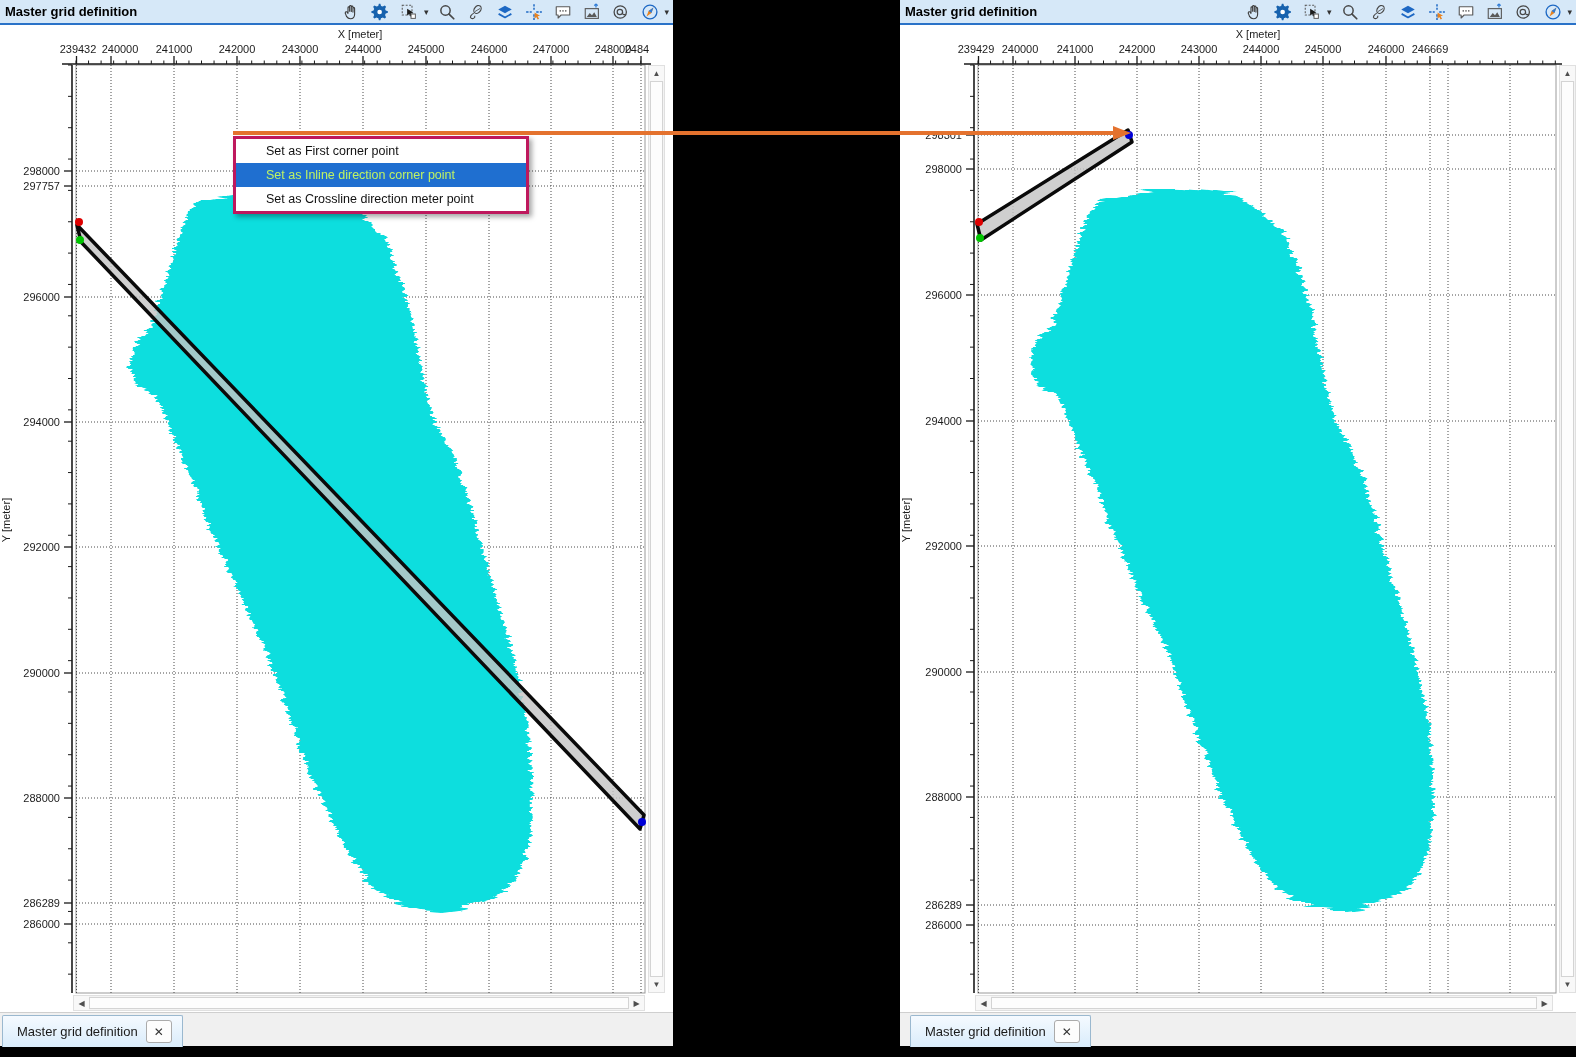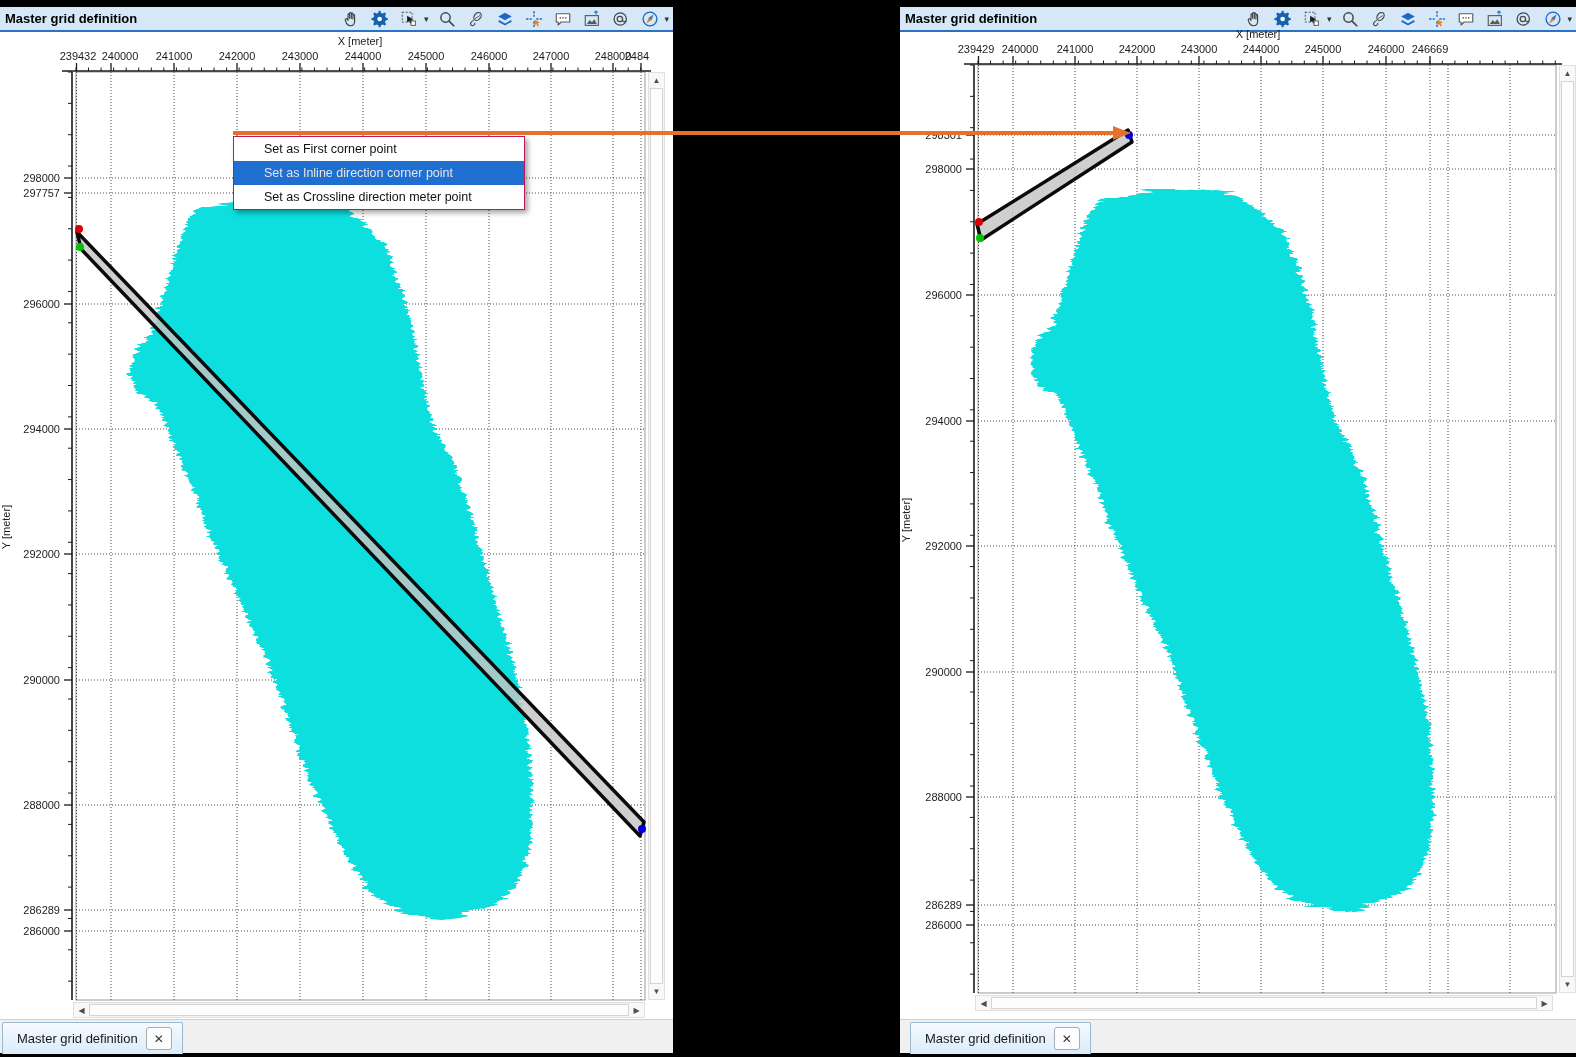--- a/index.html
+++ b/index.html
@@ -1,17 +1,17 @@
 <!DOCTYPE html>
 <html><head>
 <meta charset="utf-8">
 <style>
   html,body{margin:0;padding:0;width:1576px;height:1057px;background:#000;overflow:hidden;
     font-family:"Liberation Sans","DejaVu Sans",sans-serif;}
-  .window{position:absolute;top:7px;height:1046px;background:#fff;}
+  .window{position:absolute;top:0;height:1046px;background:#fff;}
   #win-left{left:0;width:673px;}
   #win-right{left:900px;width:676px;}
   .titlebar{position:absolute;top:0;left:0;right:0;height:23px;background:#d6e8f8;
     border-bottom:2px solid #2a72c8;display:flex;align-items:center;}
   .titlebar .title{font-size:13px;font-weight:bold;color:#000;padding-left:5px;white-space:nowrap;}
   .toolbar{position:absolute;right:4px;top:0;height:23px;display:flex;align-items:center;gap:8px;}
   .tbtn{width:21px;height:21px;display:flex;align-items:center;justify-content:center;cursor:pointer;}
   .tbtn svg{width:18px;height:18px;display:block;}
   .caret{font-size:9px;color:#333;margin-left:-4px;cursor:pointer;}
   .plot-svg{position:absolute;}
@@ -28,24 +28,24 @@
   .tabstrip{position:absolute;left:0;right:0;top:1012px;height:34px;background:#f0f0f0;
     border-top:1px solid #cfcfcf;box-sizing:border-box;}
   .tab{position:absolute;top:2px;height:32px;background:linear-gradient(#f5faff,#d9ecfb);
     border:1px solid #9ab8cf;border-bottom:none;border-radius:2px 2px 0 0;box-sizing:border-box;
     display:flex;align-items:center;gap:8px;padding:0 10px 0 14px;cursor:pointer;}
   .tab .lbl{font-size:13px;color:#1a1a1a;white-space:nowrap;}
   .tab .close{width:24px;height:21px;border:1px solid #ababab;border-radius:3px;background:#fdfdfd;
     display:flex;align-items:center;justify-content:center;font-size:12px;color:#333;cursor:pointer;}
   
   .ctxmenu{position:absolute;left:233px;top:136px;width:290px;background:#fff;
-    border:1px solid #be185d;box-shadow:3px 3px 5px rgba(0,0,0,.35);z-index:40;}
+    border:3px solid #be185d;box-shadow:3px 3px 5px rgba(0,0,0,.35);z-index:40;}
   .ctxmenu .item{height:24px;line-height:24px;font-size:12.5px;color:#111;padding-left:30px;
     white-space:nowrap;cursor:pointer;}
-  .ctxmenu .item.hl{background:#1f6fd0;color:#e5e5e5;}
+  .ctxmenu .item.hl{background:#1f6fd0;color:#bef264;}
   
   #arrow-overlay{position:absolute;left:0;top:0;width:1576px;height:1057px;z-index:50;pointer-events:none;}
 </style>
 </head>
 <body>
 
 <div class="window" id="win-left">
   <div class="titlebar">
     <span class="title">Master grid definition</span>
   </div>

